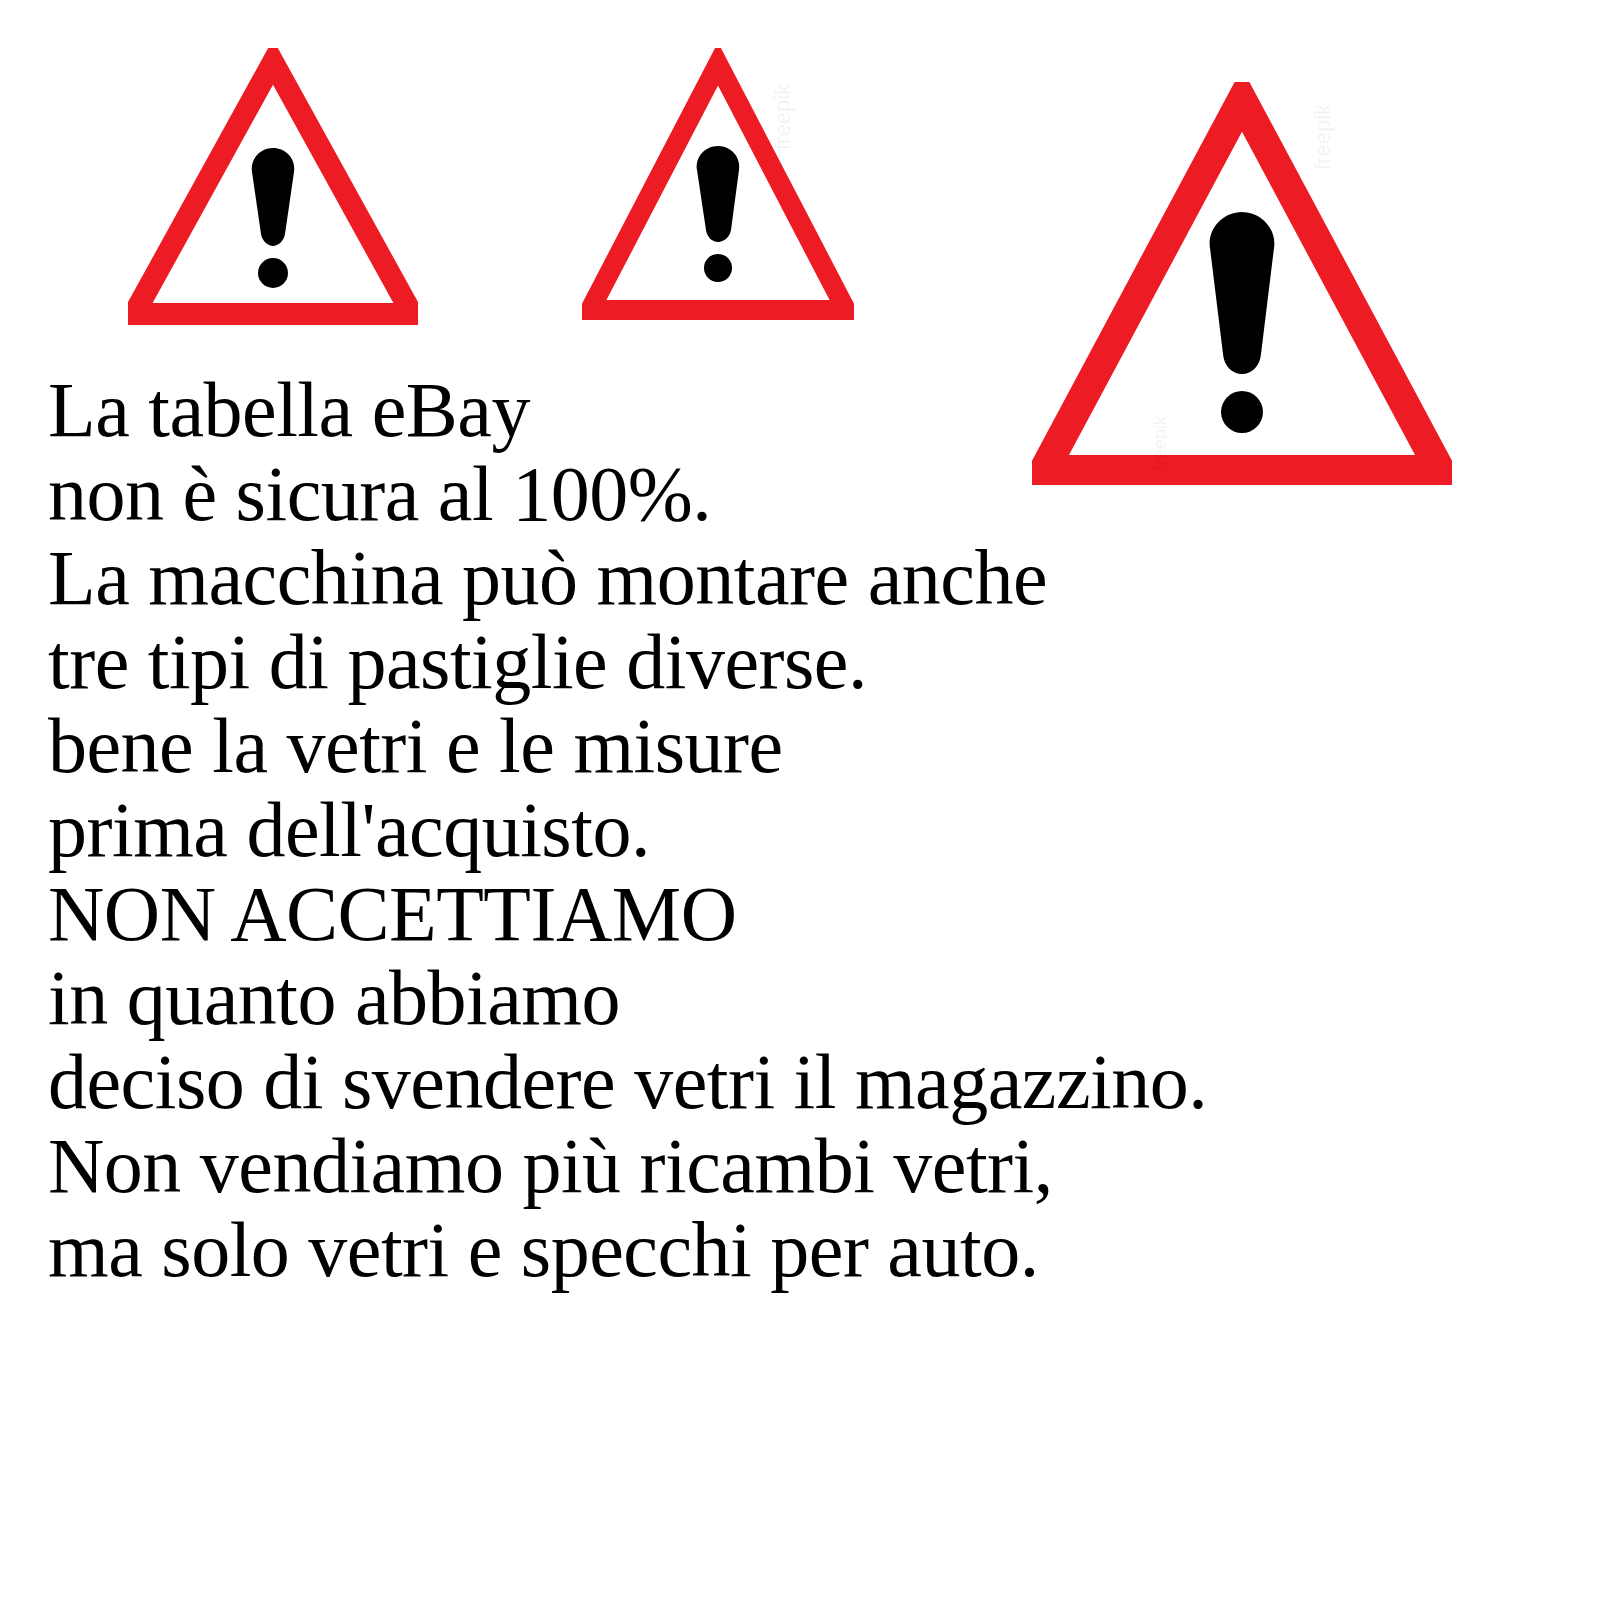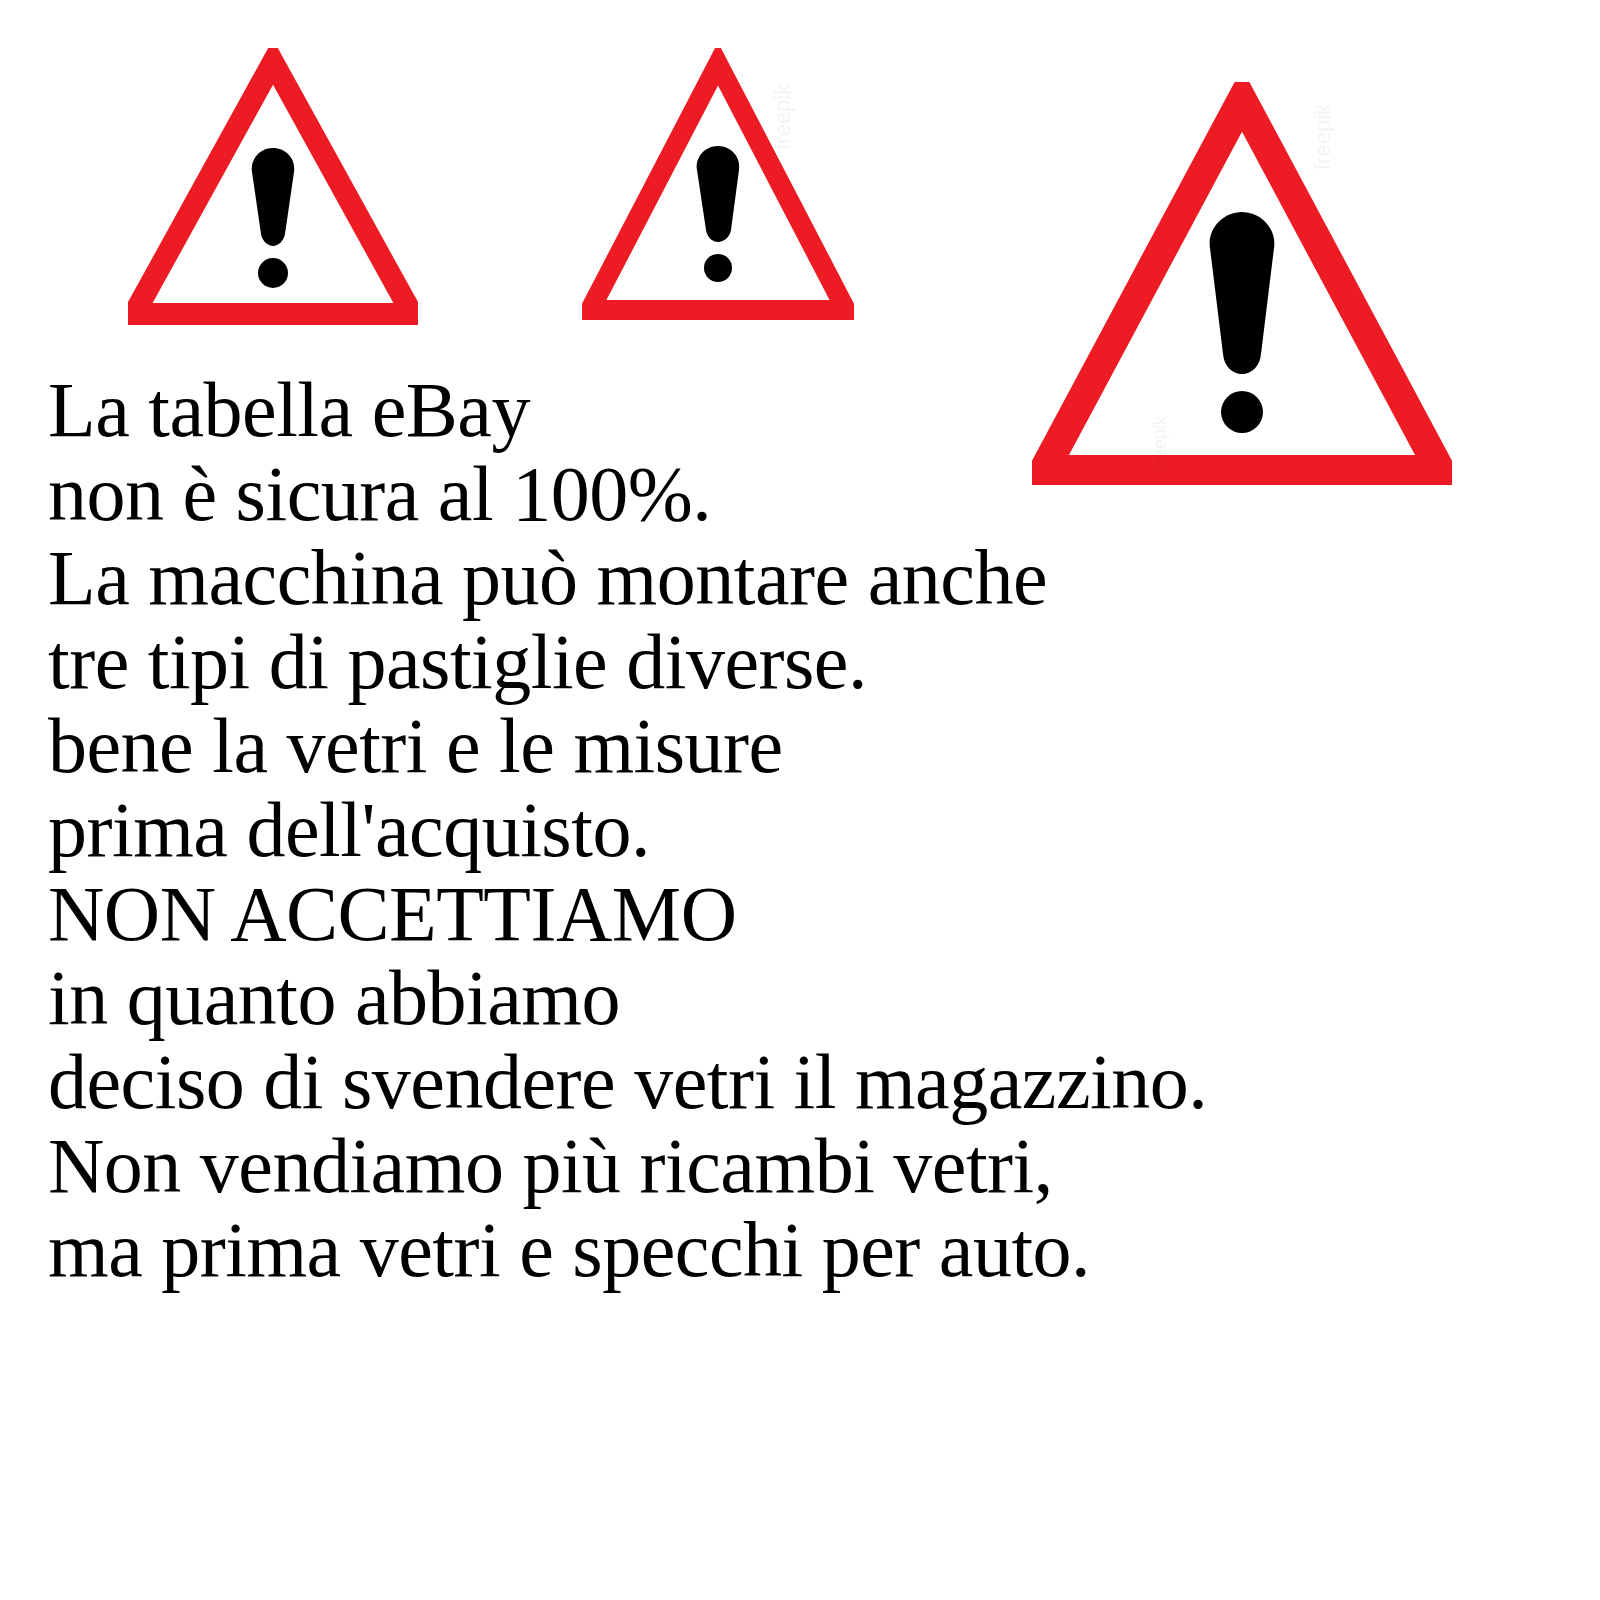--- a/index.html
+++ b/index.html
@@ -93,20 +93,20 @@
     <div class="line">La tabella eBay</div>
     <div class="line">non è sicura al 100%.</div>
     <div class="line">La macchina può montare anche</div>
     <div class="line">tre tipi di pastiglie diverse.</div>
     <div class="line">bene la vetri e le misure</div>
     <div class="line">prima dell'acquisto.</div>
     <div class="line">NON ACCETTIAMO</div>
     <div class="line">in quanto abbiamo</div>
     <div class="line">deciso di svendere vetri il magazzino.</div>
     <div class="line">Non vendiamo più ricambi vetri,</div>
-    <div class="line">ma prima vetri e specchi per auto.</div>
+    <div class="line">ma solo vetri e specchi per auto.</div>
   </div>
 
   <div class="wm" id="wm-1">freepik</div>
   <div class="wm" id="wm-2">freepik</div>
   <div class="wm" id="wm-3">freepik</div>
 
 </div>
 
 </body></html>

